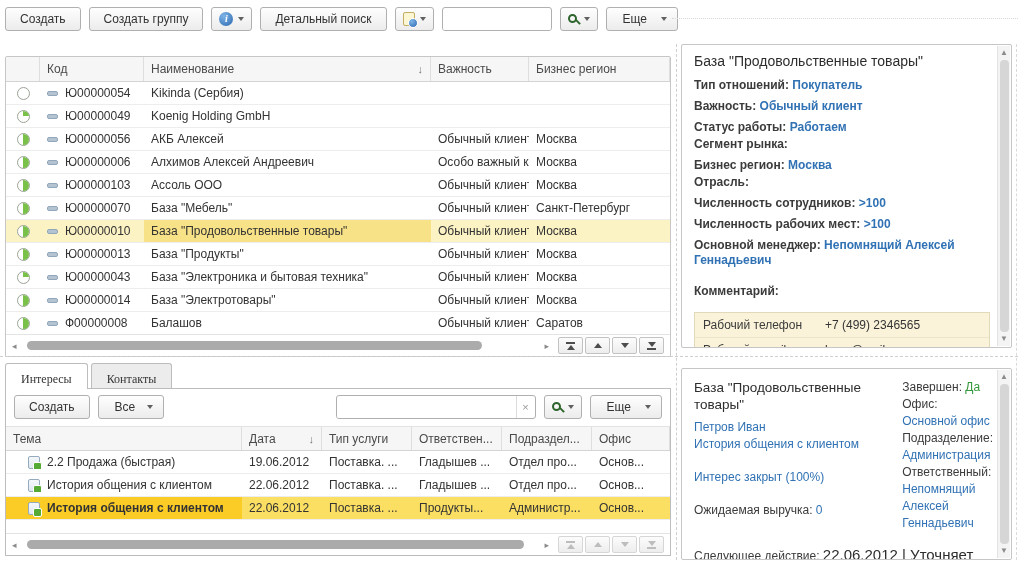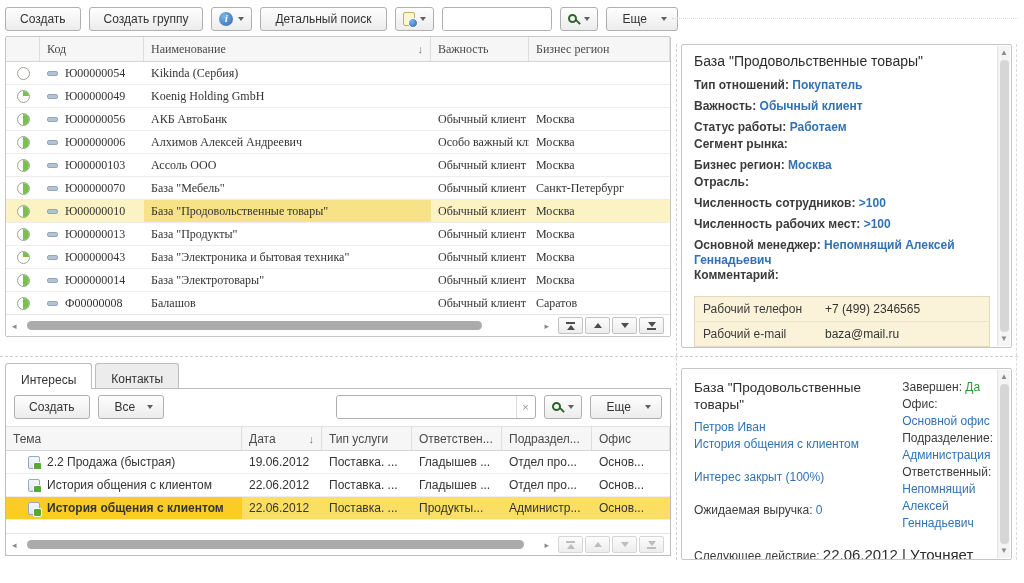--- a/index.html
+++ b/index.html
@@ -81,32 +81,32 @@
   .vscroll { position:absolute; top:1px; right:1px; bottom:1px; width:13px; background:#f4f4f4; border-left:1px solid #e2e2e2;
              display:flex; flex-direction:column; align-items:center; padding:2px 0; }
   .vscroll .varrow { color:#8b8b8b; font-size:8px; line-height:10px; }
   .vthumb { width:9px; flex:1; margin:2px 0; background:#d6d6d6; border-radius:4px; }
 
   .p-title { font-size:14px; color:#2d2d2d; margin-bottom:9px; }
   .fline { margin-top:6px; line-height:15px;font-weight:bold; }
   .fline.tight { margin-top:2px; }
   .flabel { color:#3b3b3b; }
   .lnk { color:#3172b4; text-decoration:none; }
-  .comment { margin-top:0; }
+  .comment { margin-top:16px; }
 
   .ctable { margin-top:13px; margin-right:3px; border:1px solid #e2d9ba; background:#faf3d9; }
   .crow { display:flex; border-bottom:1px solid #ece5c9; }
   .crow:last-child { border-bottom:none; }
   .clabel { width:122px; padding:5px 8px; color:#3b3b3b; }
   .cvalue { flex:1; padding:5px 8px; color:#333; }
 
   
   .tabs { position:absolute; left:5px; top:363px; display:flex; gap:3px; z-index:2; }
-  .tab { height:25px; padding:2px 15px; display:flex; align-items:flex-end; border:1px solid #bdbdbd; border-bottom:none;
-         border-radius:3px 3px 0 0; background:#ececec; color:#333; }
+  .tab { height:25px; padding:8px 15px; display:flex; align-items:flex-start; border:1px solid #bdbdbd; border-bottom:none;
+         border-radius:3px 3px 0 0; background:#ececec; color:#333;font-family:Liberation Serif, serif; }
   .tab.active { background:#fff; height:26px; margin-bottom:-1px; }
   .tabpage { position:absolute; left:5px; top:388px; width:666px; height:168px; border:1px solid #bdbdbd; background:#fff; z-index:1; }
   .tp-toolbar { display:flex; align-items:center; gap:8px; padding:6px 8px 7px; }
 
   
   .vsep { position:absolute; left:676px; top:44px; height:516px; border-left:1px dashed #cfcfcf; }
   .hsep { position:absolute; left:0px; top:356px; width:1018px; border-top:1px dashed #cfcfcf; }
   .rsep { position:absolute; left:1016px; top:44px; height:516px; border-left:1px dashed #dadada; }
 
   
@@ -153,21 +153,21 @@
       <span class="lens-icon"></span>
       <span class="caret"></span>
     </div>
     <div class="btn" style="padding:0 10px 0 16px; gap:14px;">
       <span>Еще</span>
       <span class="caret"></span>
     </div>
   </div>
   <div class="toolbar-dots"></div>
 
-  <div class="grid" style="left:5px; top:36px; width:666px; height:301px;font-family:Liberation Serif, serif;">
+  <div class="grid" style="left:5px; top:56px; width:666px; height:301px;">
     <div class="thead">
       <div class="cell c-st"></div>
       <div class="cell c-code">
           <span>Код</span>
         </div>
       <div class="cell c-name">
           <span>Наименование</span>
           <span class="sort">↓</span>
         </div>
       <div class="cell c-imp">
@@ -203,21 +203,21 @@
       <span class="cell c-reg"></span>
     </div>
     <div class="trow">
       <span class="cell c-st">
           <i class="pie half"></i>
         </span>
       <span class="cell c-code">
           <i class="eq"></i>
           <span>Ю00000056</span>
         </span>
-      <span class="cell c-name">АКБ АвтоБанк</span>
+      <span class="cell c-name">АКБ Алексей</span>
       <span class="cell c-imp">Обычный клиент</span>
       <span class="cell c-reg">Москва</span>
     </div>
     <div class="trow">
       <span class="cell c-st">
           <i class="pie half"></i>
         </span>
       <span class="cell c-code">
           <i class="eq"></i>
           <span>Ю00000006</span>

